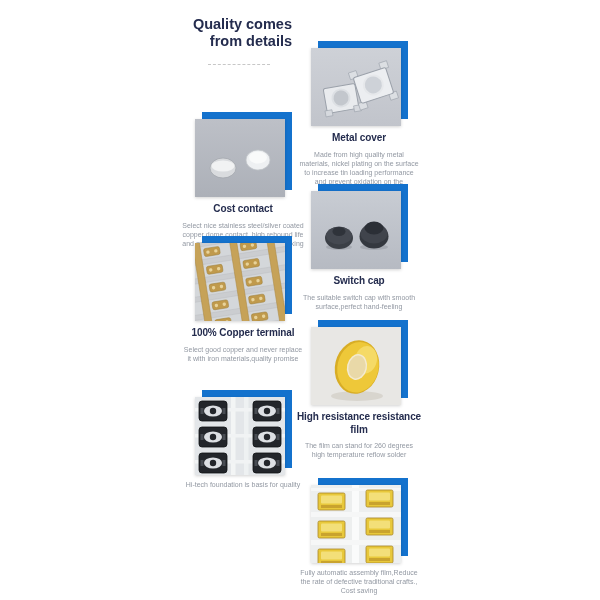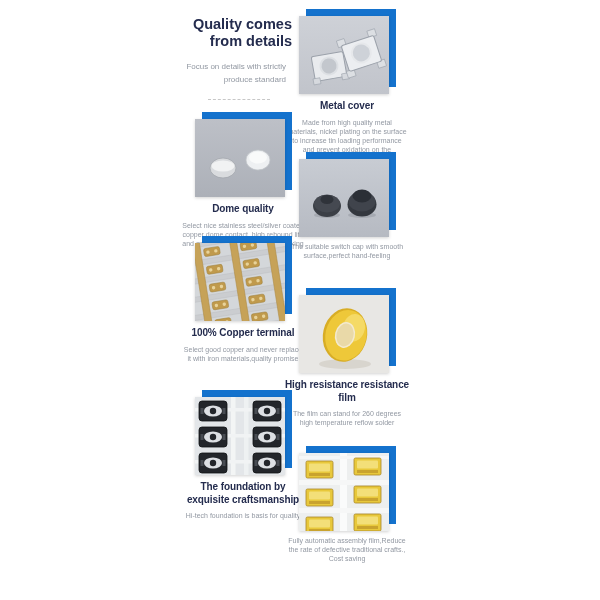--- a/index.html
+++ b/index.html
@@ -9,39 +9,38 @@
     font-family:"Liberation Sans", sans-serif;
     -webkit-font-smoothing:antialiased;
   }
   
   .intro{position:absolute;left:186px;top:16px;width:106px;text-align:right;}
   .intro-title{margin:0;font-size:14.5px;font-weight:bold;color:#242c4e;line-height:1.2;}
   .intro-sub{margin:10px 0 0;font-size:8px;color:#9298a2;line-height:1.6;width:100px;}
   .intro-divider{margin-top:13px;width:62px;border:none;border-top:1px dashed #c7c7c7;height:0;}
   
   .item{position:absolute;width:130px;text-align:center;}
-  .col-l{left:178px;} .col-r{left:282px;}
+  .col-l{left:178px;} .col-r{left:294px;margin-top:32px;}
   #it-metal{top:9px;} #it-dome{top:112px;} #it-switch{top:152px;}
   #it-copper{top:236px;} #it-film{top:288px;} #it-found{top:390px;} #it-semi{top:446px;}
   .imgblock{position:relative;width:97px;height:85px;margin:0 auto;}
   .blue-sq{position:absolute;right:0;top:0;width:90px;height:78px;background:#1472cd;}
   .photo{position:absolute;left:0;top:7px;width:90px;height:78px;overflow:hidden;
          box-shadow:0 1px 3px rgba(0,0,0,.18);}
   .photo svg{display:block;width:100%;height:100%;}
   .ititle{margin:6px 0 0;font-size:10px;font-weight:bold;color:#242c4e;line-height:1.25;letter-spacing:-0.1px;}
   .idesc{margin:5px 4px 0;font-size:7px;color:#9298a2;line-height:1.32;}
 </style>
 </head>
 <body>
 
 <div class="canvas">
 
   <header class="intro">
     <h1 class="intro-title">Quality comes from details</h1>
-    <p class="intro-sub">Focus on details with strictly produce standard</p>
     <hr class="intro-divider">
   </header>
 
   <section class="item col-r" id="it-metal">
     <div class="imgblock">
       <div class="blue-sq"></div>
       <div class="photo">
         <svg viewBox="0 0 90 78" xmlns="http://www.w3.org/2000/svg">
           <defs>
             <linearGradient id="gMbg" x1="0" y1="0" x2="0" y2="1">
@@ -83,21 +82,21 @@
             </linearGradient>
           </defs>
           <rect width="90" height="78" fill="url(#gDbg)"></rect>
           <ellipse cx="28" cy="49" rx="13" ry="10" fill="#d9dbde" stroke="#a4a8ae" stroke-width="0.8"></ellipse>
           <ellipse cx="28" cy="47" rx="11.5" ry="5.5" fill="#f1f2f3"></ellipse>
           <ellipse cx="63" cy="41" rx="12" ry="10" fill="#eef0f2" stroke="#c2c5c9" stroke-width="0.8"></ellipse>
           <ellipse cx="63" cy="38.5" rx="9" ry="6" fill="#f9fafa"></ellipse>
         </svg>
       </div>
     </div>
-    <h3 class="ititle">Dome quality</h3>
+    <h3 class="ititle">Cost contact</h3>
     <p class="idesc">Select nice stainless steel/silver coated copper dome contact, high rebound life and good contact performance, making the product more durable</p>
   </section>
 
   <section class="item col-r" id="it-switch">
     <div class="imgblock">
       <div class="blue-sq"></div>
       <div class="photo">
         <svg viewBox="0 0 90 78" xmlns="http://www.w3.org/2000/svg">
           <defs>
             <linearGradient id="gSbg" x1="0" y1="0" x2="0" y2="1">
@@ -110,20 +109,21 @@
           <ellipse cx="63" cy="56" rx="14" ry="3" fill="#a6aab2"></ellipse>
           <ellipse cx="28" cy="47" rx="14" ry="11" fill="#3b3f46"></ellipse>
           <ellipse cx="28" cy="44.5" rx="13" ry="9" fill="#454951"></ellipse>
           <ellipse cx="28" cy="40.5" rx="6.5" ry="4.5" fill="#2f333a"></ellipse>
           <ellipse cx="63" cy="45.5" rx="14.5" ry="12" fill="#34383f"></ellipse>
           <ellipse cx="63" cy="42.5" rx="13.5" ry="10" fill="#40444c"></ellipse>
           <ellipse cx="63" cy="37" rx="9.5" ry="6.5" fill="#2b2f36"></ellipse>
         </svg>
       </div>
     </div>
+    <h3 class="ititle">Switch cap</h3>
     <p class="idesc">The suitable switch cap with smooth surface,perfect hand-feeling</p>
   </section>
 
   <section class="item col-l" id="it-copper">
     <div class="imgblock">
       <div class="blue-sq"></div>
       <div class="photo">
         <svg viewBox="0 0 90 78" xmlns="http://www.w3.org/2000/svg">
           <defs>
             <g id="ct">
@@ -204,21 +204,20 @@
           <rect x="0" y="63" width="90" height="3.5" fill="#f1f3f4"></rect>
           <use href="#fb" x="4" y="4"></use>
             <use href="#fb" x="58" y="4"></use>
           <use href="#fb" x="4" y="30"></use>
             <use href="#fb" x="58" y="30"></use>
           <use href="#fb" x="4" y="56"></use>
             <use href="#fb" x="58" y="56"></use>
         </svg>
       </div>
     </div>
-    <h3 class="ititle">The foundation by exquisite craftsmanship</h3>
     <p class="idesc">Hi-tech foundation is basis for quality</p>
   </section>
 
   <section class="item col-r" id="it-semi">
     <div class="imgblock">
       <div class="blue-sq"></div>
       <div class="photo">
         <svg viewBox="0 0 90 78" xmlns="http://www.w3.org/2000/svg">
           <defs>
             <g id="yb">

